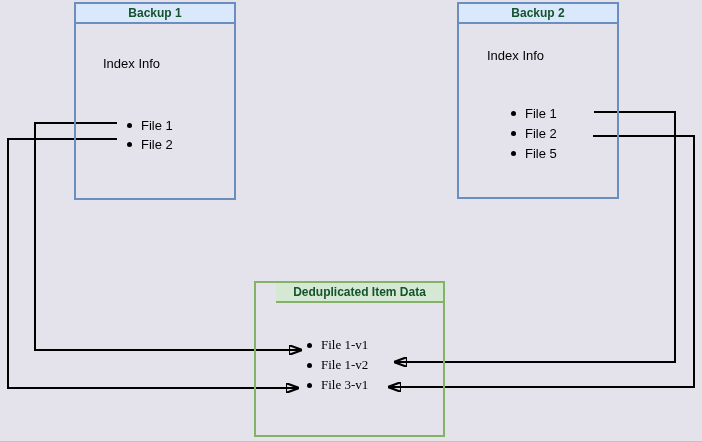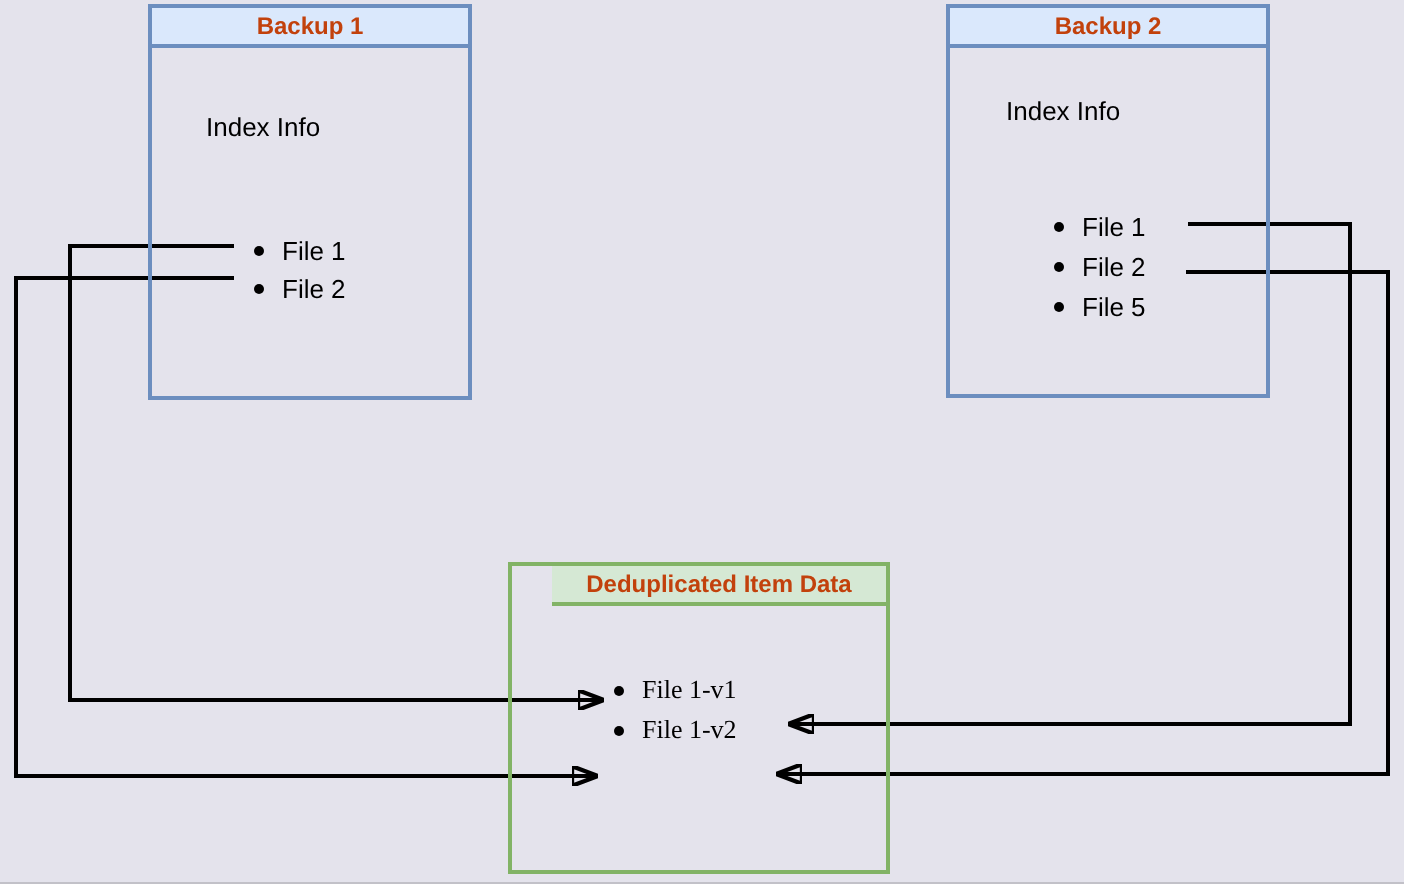--- a/index.html
+++ b/index.html
@@ -33,21 +33,21 @@
     background: transparent;
   }
   .box.blue  { border: 2px solid #6c8ebf; }
   .box.green { border: 2px solid #82b366; }
   .box-header {
     height: 20px;
     line-height: 19px;
     text-align: center;
     font-size: 12px;
     font-weight: bold;
-    color: #c2410c;
+    color: #14532d;
     box-sizing: border-box;
   }
   .blue  .box-header { background: #dae8fc; border-bottom: 2px solid #6c8ebf; }
   .green .box-header { background: #d5e8d4; border-bottom: 2px solid #82b366; margin-left: 20px; }
   .index-label {
     position: absolute;
     font-size: 13px;
     color: #000;
     white-space: nowrap;
   }
@@ -101,21 +101,21 @@
         <span class="bullet"></span>
         <span>File 1</span>
       </li>
       <li>
         <span class="bullet"></span>
         <span>File 2</span>
       </li>
     </ul>
   </div>
 
-  <div class="box blue" style="left:473px; top:2px; width:162px; height:197px;">
+  <div class="box blue" style="left:457px; top:2px; width:162px; height:197px;">
     <div class="box-header">Backup 2</div>
     <div class="index-label" style="left:28px; top:44px;">Index Info</div>
     <ul class="file-list lh20" style="left:52px; top:99px;">
       <li>
         <span class="bullet"></span>
         <span>File 1</span>
       </li>
       <li>
         <span class="bullet"></span>
         <span>File 2</span>
@@ -131,16 +131,20 @@
     <div class="box-header">Deduplicated Item Data</div>
     <ul class="file-list lh20" style="left:51px; top:52px;font-family:Liberation Serif, serif;">
       <li>
         <span class="bullet"></span>
         <span>File 1-v1</span>
       </li>
       <li>
         <span class="bullet"></span>
         <span>File 1-v2</span>
       </li>
+      <li>
+        <span class="bullet"></span>
+        <span>File 3-v1</span>
+      </li>
     </ul>
   </div>
 
 </div>
 
 </body></html>

